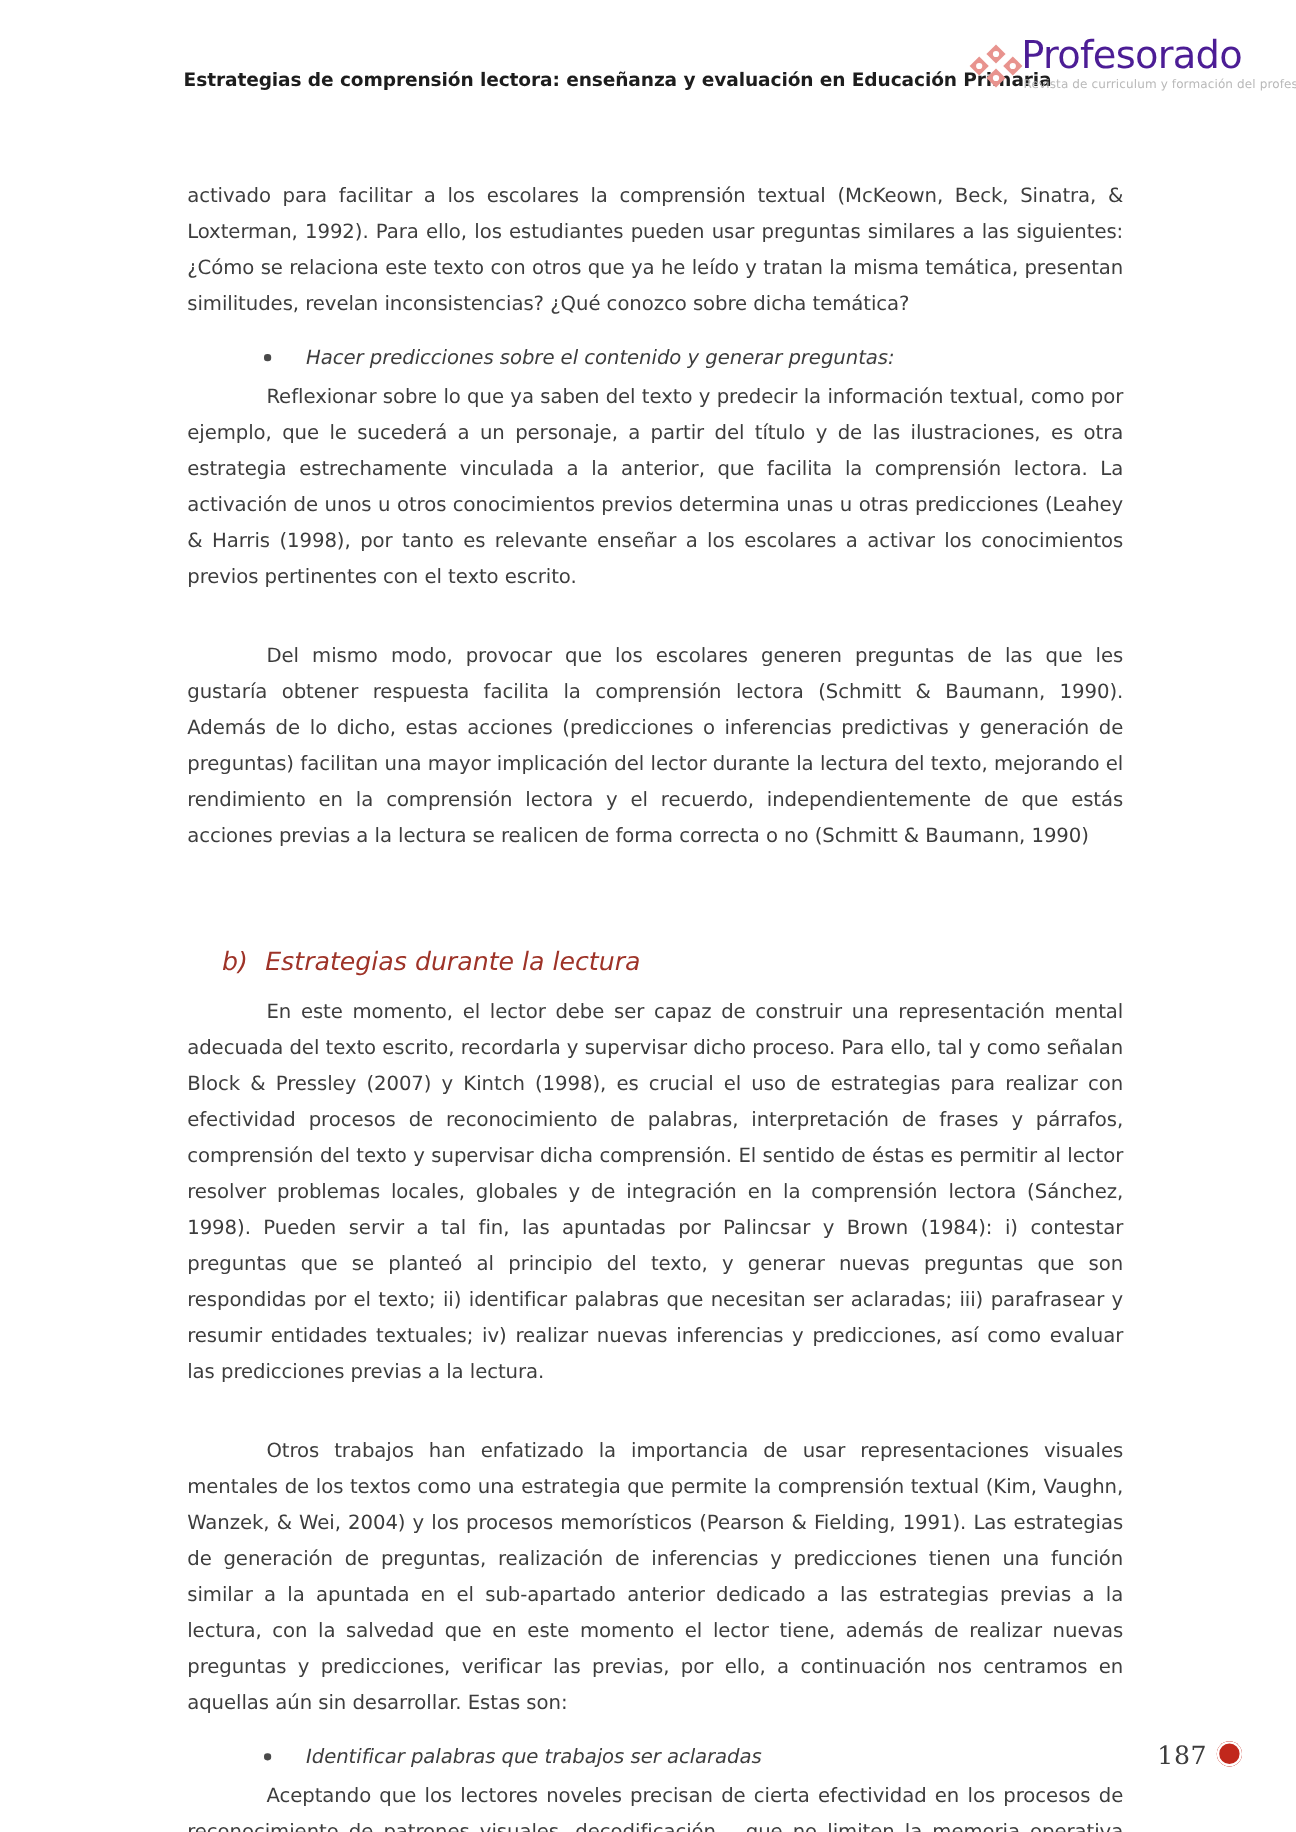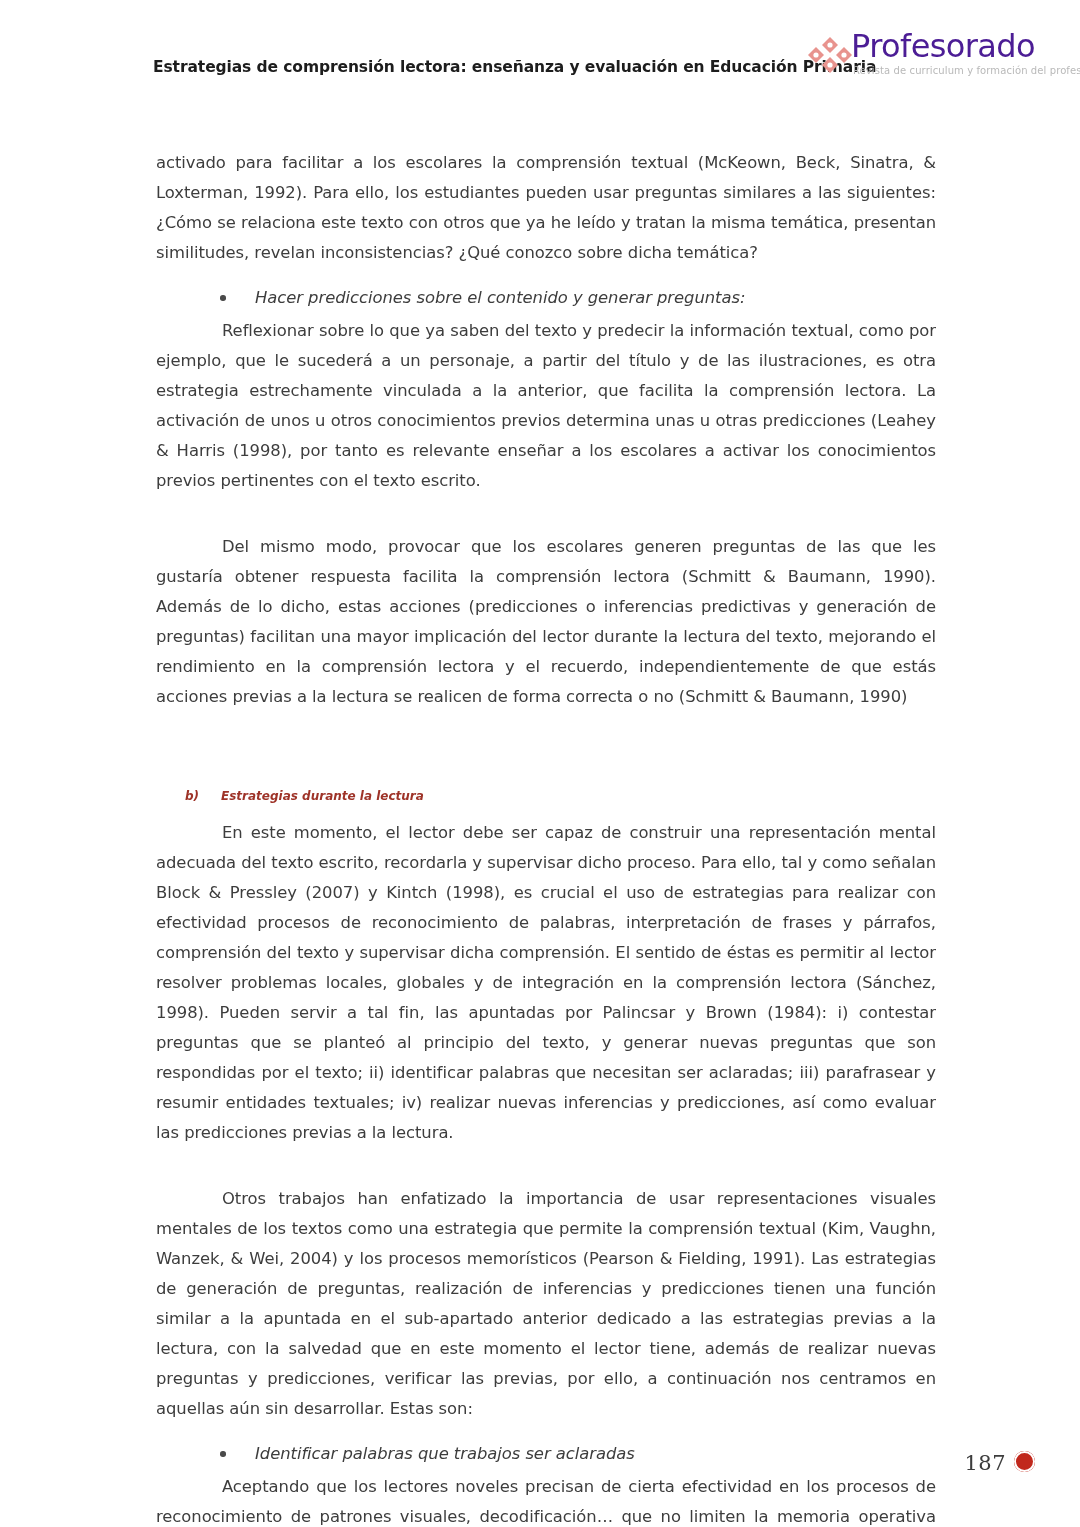--- a/index.html
+++ b/index.html
@@ -122,23 +122,23 @@
     top: 12px;
     width: 5.5px;
     height: 5.5px;
     border-radius: 50%;
     background: #4a4a4a;
   }
 
   
   .section-heading {
     font-family: "DejaVu Sans", sans-serif;
-    font-size: 12px;
+    font-size: 21px;
     font-style: italic;
-    font-weight: bold;
+    font-weight: normal;
     color: #9e3328;
     letter-spacing: 0px;
     padding-left: 32px;
   }
   .section-heading .letter {
     display: inline-block;
     min-width: 36px;
   }
 
   

